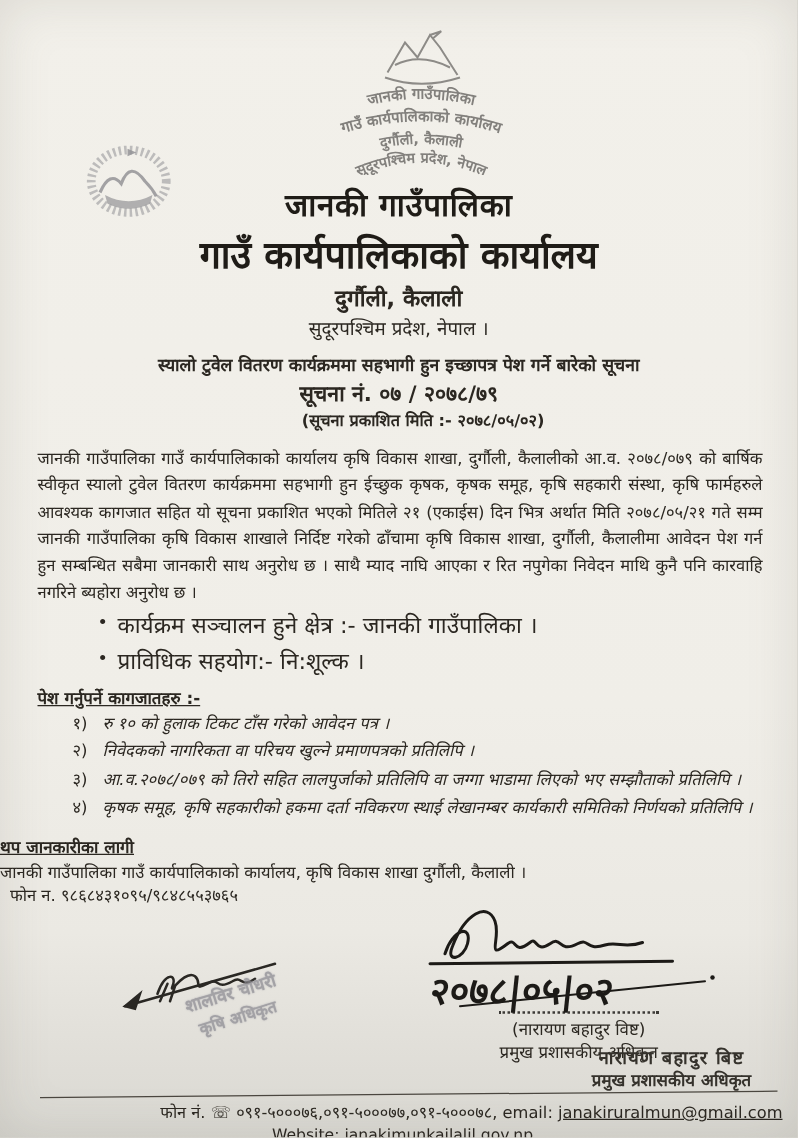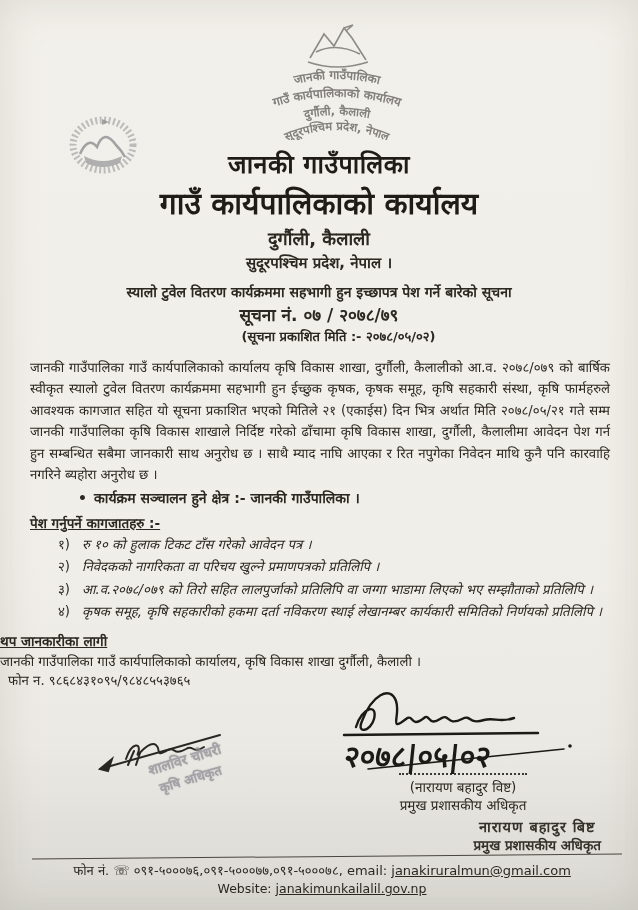--- a/index.html
+++ b/index.html
@@ -16,32 +16,32 @@
     box-shadow: inset 0 0 40px rgba(120,115,105,0.18);
     display: flex; flex-direction: column;
   }
   
   .header { position: relative; padding-top: 22px; text-align: center; }
   .seal-top { position: relative; left: 18px; opacity: 0.85; }
   .emblem-left { position: absolute; left: 66px; top: 112px; opacity: 0.8; }
   .h-muni   { font-size: 25px; font-weight: bold; margin-top: 2px; letter-spacing: 0.5px; color: #1f1c17;}
   .h-office { font-size: 30px; font-weight: bold; margin-top: 2px; color: #1f1c17; }
   .h-place  { font-size: 18px; font-weight: bold; margin-top: 3px; }
-  .h-prov   { font-size: 15px; font-weight: bold; margin-top: 2px; }
+  .h-prov   { font-size: 15px; font-weight: normal; margin-top: 2px; }
   .n-subject { font-size: 14px; font-weight: bold; margin-top: 10px; }
   .n-number  { font-size: 17px; font-weight: bold; margin-top: 2px; }
   .n-pub     { font-size: 13px; font-weight: bold; margin-top: 1px; padding-left: 39px; }
   
   .para {
     margin: 12px 28px 0 30px;
     font-size: 13.2px; line-height: 1.62;
     text-align: justify;
   }
   .bullets { margin: 2px 30px 0 78px; list-style: none; }
-  .bullets li { font-size: 14px; line-height: 1.6; position: relative; padding-left: 16px; font-weight: bold; }
+  .bullets li { font-size: 18px; line-height: 1.6; position: relative; padding-left: 16px; }
   .bullets li::before { content: "•"; position: absolute; left: 0; font-size: 14px; }
   .docs-heading {
     margin: 4px 0 0 30px; font-size: 13.5px; font-weight: bold;
     text-decoration: underline; display: inline-block;
   }
   .docs-list { margin: 3px 34px 0 58px; }
   .docs-item { display: flex; font-size: 13.2px; line-height: 1.55; margin-bottom: 2px; }
   .docs-item .num { width: 24px; flex: 0 0 24px; }
   .docs-item .txt { text-align: justify; font-style: italic; }
   
@@ -64,21 +64,21 @@
     transform: rotate(-17deg);
     color: #8d8c93; opacity: 0.75; text-align: center;
     text-shadow: 0 0 1.5px #9b9aa2;
     font-weight: bold; line-height: 1.5;
   }
   .stamp-faded .s1 { font-size: 14px; }
   .stamp-faded .s2 { font-size: 13px; }
   
   .footer { padding: 0 12px 14px 18px; }
   .footer-rule { border: 0; border-top: 1.6px solid #4a463f; transform: rotate(-0.5deg); margin: 0 4px 4px 14px; }
-  .f-line1 { text-align: center; font-size: 13px; }
+  .f-line1 { text-align: right; font-size: 13px; }
   .f-line2 { text-align: center; font-size: 12.5px; margin-top: 2px; font-family: "DejaVu Sans", sans-serif; }
   .f-link { text-decoration: underline; color: #2b2721; }
   .phone-glyph { font-size: 13px; }
   svg text { font-family: "DejaVu Sans", sans-serif; }
 </style>
 </head>
 <body>
 
 <div class="page">
 
@@ -127,20 +127,21 @@
 
     <div class="n-subject">स्यालो टुवेल वितरण कार्यक्रममा सहभागी हुन इच्छापत्र पेश गर्ने बारेको सूचना</div>
     <div class="n-number">सूचना नं. ०७ / २०७८/७९</div>
     <div class="n-pub">(सूचना प्रकाशित मिति :- २०७८/०५/०२)</div>
   </div>
 
   <p class="para">जानकी गाउँपालिका गाउँ कार्यपालिकाको कार्यालय कृषि विकास शाखा, दुर्गौली, कैलालीको आ.व. २०७८/०७९ को बार्षिक स्वीकृत स्यालो टुवेल वितरण कार्यक्रममा सहभागी हुन ईच्छुक कृषक, कृषक समूह, कृषि सहकारी संस्था, कृषि फार्महरुले आवश्यक कागजात सहित यो सूचना प्रकाशित भएको मितिले २१ (एकाईस) दिन भित्र अर्थात मिति २०७८/०५/२१ गते सम्म जानकी गाउँपालिका कृषि विकास शाखाले निर्दिष्ट गरेको ढाँचामा कृषि विकास शाखा,  दुर्गौली, कैलालीमा आवेदन पेश गर्न हुन सम्बन्धित सबैमा जानकारी साथ अनुरोध छ । साथै म्याद नाघि आएका र रित नपुगेका निवेदन माथि कुनै पनि कारवाहि नगरिने ब्यहोरा अनुरोध छ ।</p>
 
   <ul class="bullets">
     <li>कार्यक्रम सञ्चालन हुने क्षेत्र :- जानकी गाउँपालिका ।</li>
+    <li>प्राविधिक सहयोग:- नि:शूल्क ।</li>
   </ul>
 
   <div>
     <span class="docs-heading">पेश गर्नुपर्ने कागजातहरु :-</span>
   </div>
 
   <div class="docs-list">
     <div class="docs-item">
       <span class="num">१)</span>
       <span class="txt">रु १० को हुलाक टिकट टाँस गरेको आवेदन पत्र ।</span>

